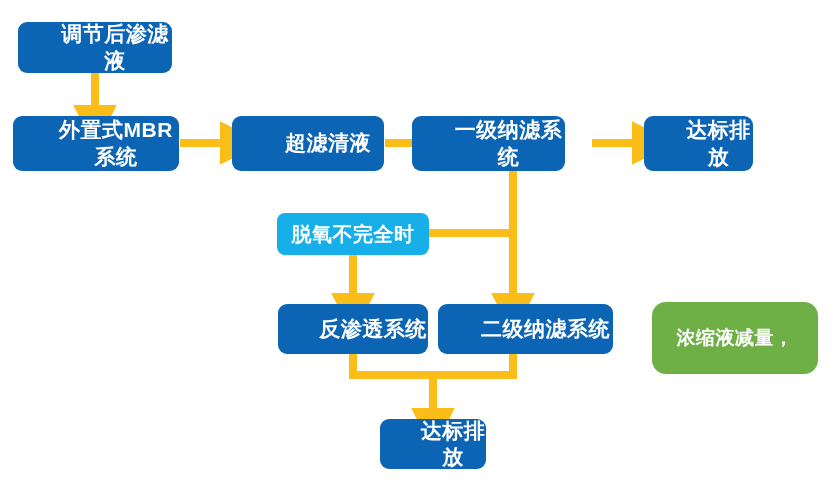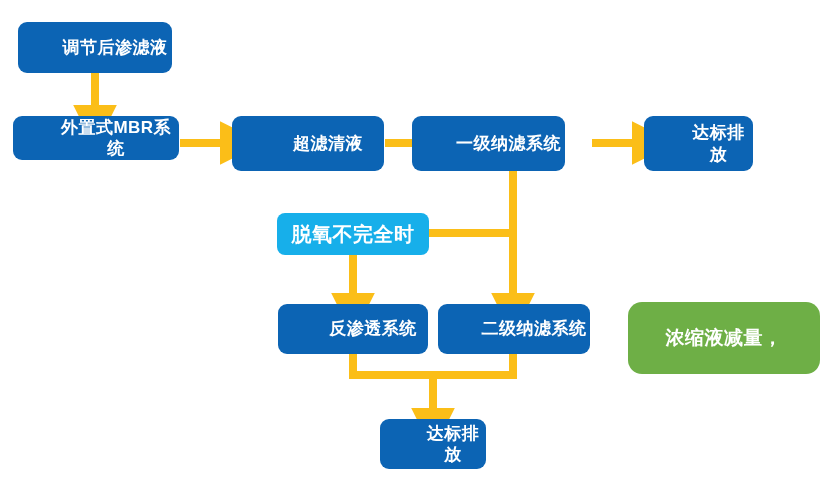--- a/index.html
+++ b/index.html
@@ -36,48 +36,48 @@
     border-radius: 9px;
     color: #ffffff;
     font-weight: bold;
     letter-spacing: 0.5px;
     line-height: 1.25;
     z-index: 3;
     user-select: none;
   }
   .node-blue {
     background: #0C64B4;
-    font-size: 17px;
+    font-size: 21px;
     padding-left: 40px;
   }
   .node-cyan {
     background: #17AFEA;
     font-size: 20px;
     border-radius: 8px;
   }
   .node-green {
     background: #6EAF46;
     font-size: 19px;
     border-radius: 14px;
     line-height: 1.38;
   }
   .node-green .label-line {
     display: block;
   }
 
   
   #node-raw-leachate     { left: 18px;  top: 22px;  width: 154px; height: 51px; }
-  #node-mbr              { left: 13px;  top: 116px; width: 166px; height: 44px; }
+  #node-mbr              { left: 13px;  top: 116px; width: 166px; height: 55px; }
   #node-ultrafiltrate    { left: 232px; top: 116px; width: 152px; height: 55px; }
   #node-nf1             { left: 412px; top: 116px; width: 153px; height: 55px; }
   #node-discharge-top    { left: 644px; top: 116px; width: 109px; height: 55px; }
   #node-deox             { left: 277px; top: 213px; width: 152px; height: 42px; }
   #node-ro               { left: 278px; top: 304px; width: 150px; height: 50px; }
-  #node-nf2              { left: 438px; top: 304px; width: 152px; height: 50px; }
-  #node-concentrate      { left: 628px; top: 302px; width: 192px; height: 72px; }
+  #node-nf2              { left: 438px; top: 304px; width: 175px; height: 50px; }
+  #node-concentrate      { left: 652px; top: 302px; width: 166px; height: 72px; }
   #node-discharge-bottom { left: 380px; top: 419px; width: 106px; height: 50px; }
 </style>
 </head>
 <body>
 
 <div id="diagram">
 
   <svg id="connector-layer" viewBox="0 0 840 485" width="840" height="485" xmlns="http://www.w3.org/2000/svg">
     <defs>
       <marker id="arrow-right" viewBox="0 0 10 10" refX="1" refY="5" markerWidth="5.5" markerHeight="5.5" orient="auto-start-reverse">

